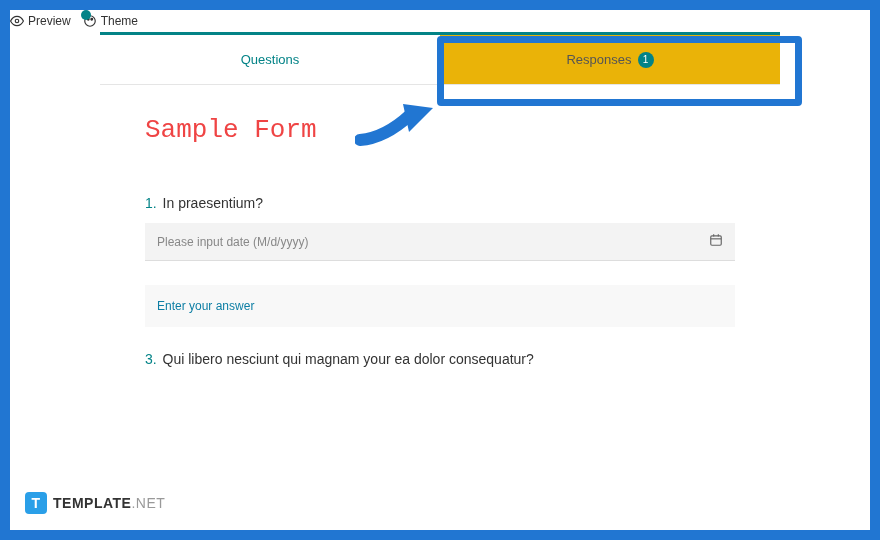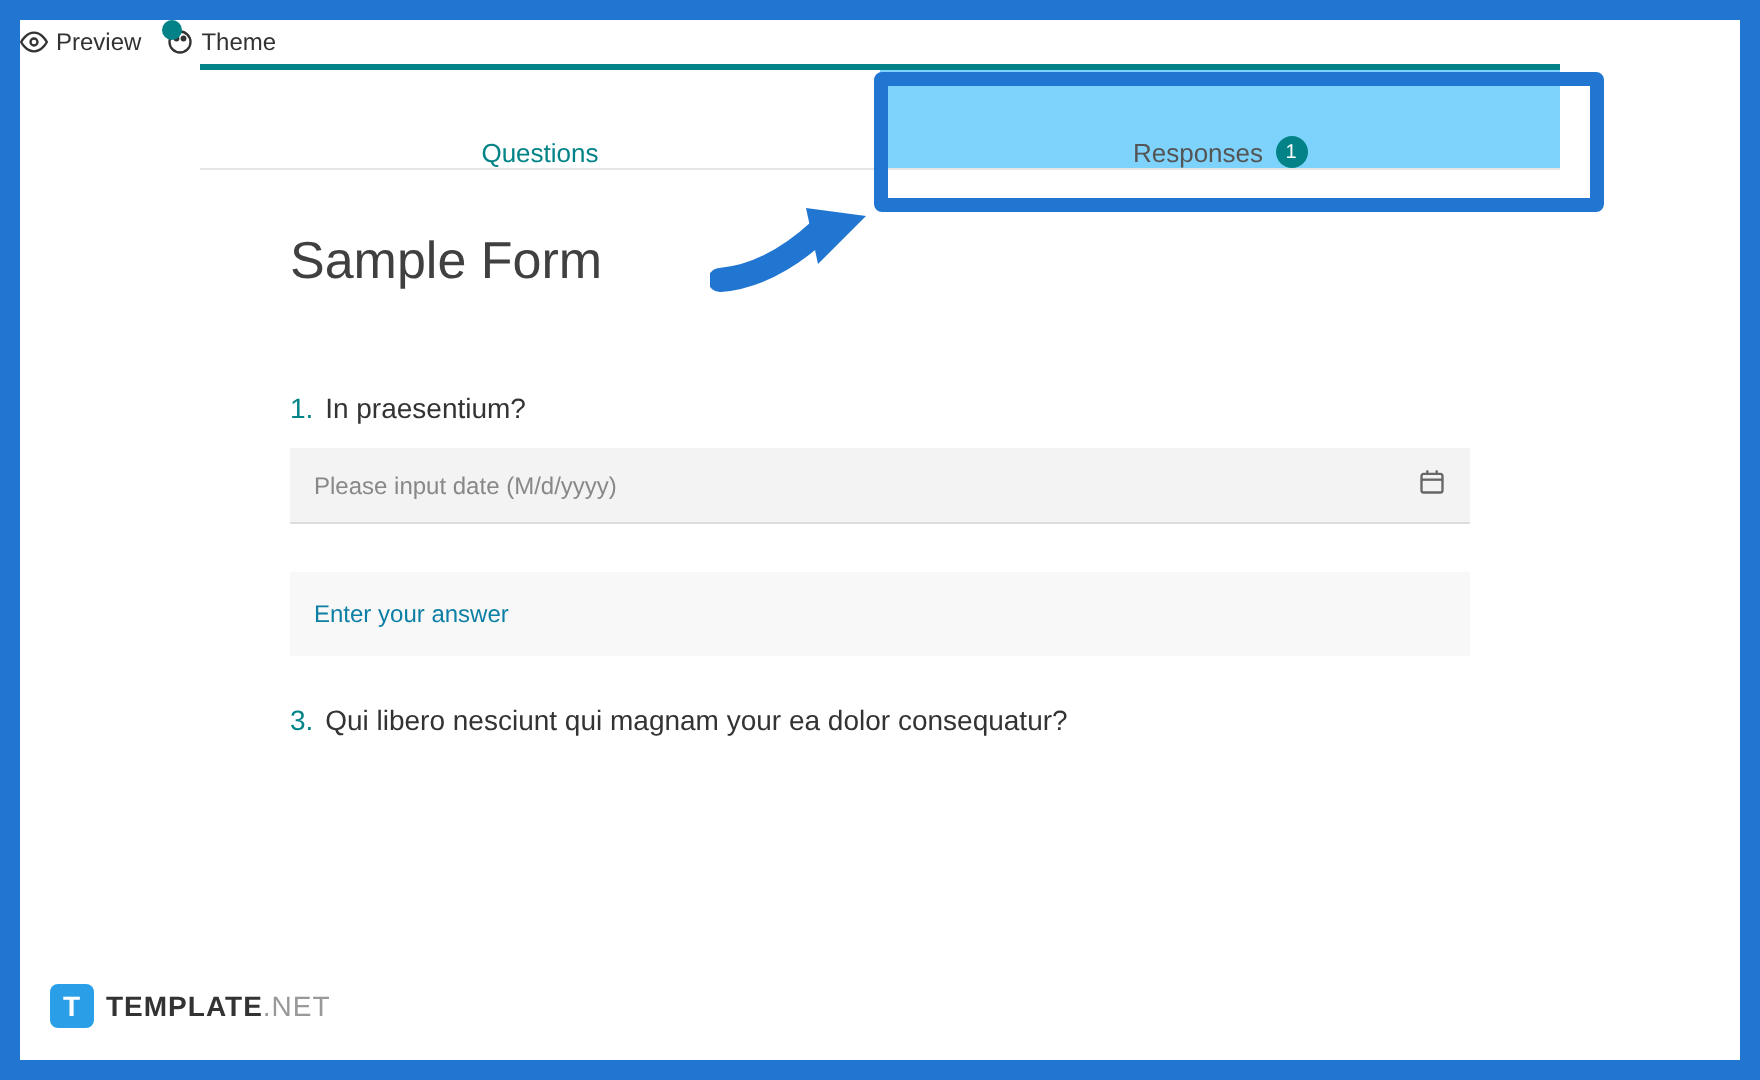--- a/index.html
+++ b/index.html
@@ -43,53 +43,54 @@
       position: relative;
     }
     .tabs {
       display: flex;
       height: 50px;
       border-bottom: 1px solid #e5e5e5;
     }
     .tab {
       flex: 1;
       display: flex;
-      align-items: flex-end;
+      align-items: center;
       justify-content: center;
       font-size: 13px;
       cursor: pointer;
       gap: 6px;
     }
     .tab-questions {
       color: #038387;
       font-weight: 500;
     }
     .tab-responses {
       color: #555;
-      background: #7dd3fc;
+      background: #eab308;
     }
     .badge {
       background: #038387;
       color: white;
       border-radius: 50%;
       width: 16px;
       height: 16px;
       display: inline-flex;
       align-items: center;
       justify-content: center;
       font-size: 10px;
     }
     .form-body {
       padding: 30px 45px 0 45px;
     }
     .form-title {
       font-size: 26px;
       font-weight: 400;
-      color: #404040;
+      color: #ef4444;
       margin-bottom: 50px;
+      font-family: Liberation Mono, monospace;
     }
     .question {
       margin-bottom: 24px;
     }
     .question-label {
       font-size: 14px;
       color: #333;
       margin-bottom: 12px;
     }
     .question-number {

